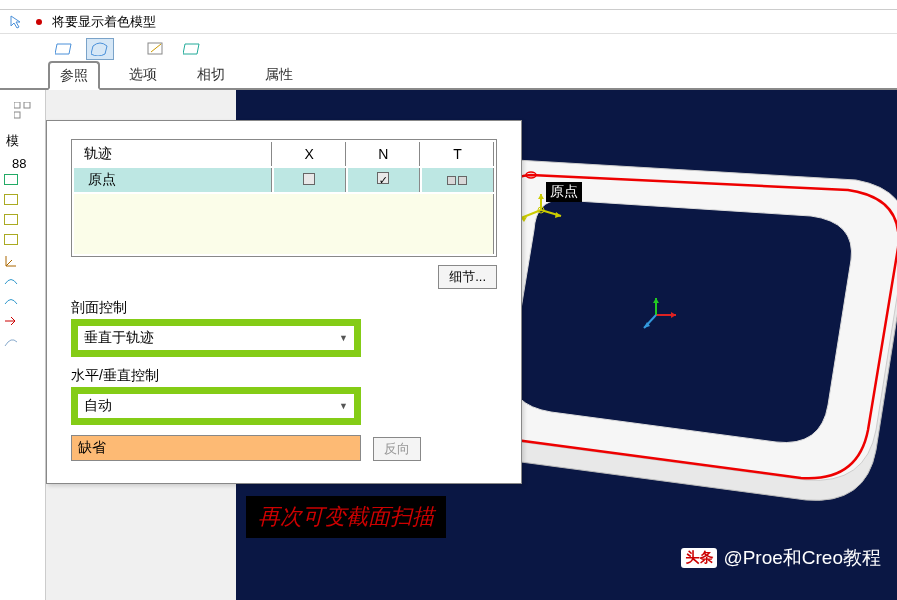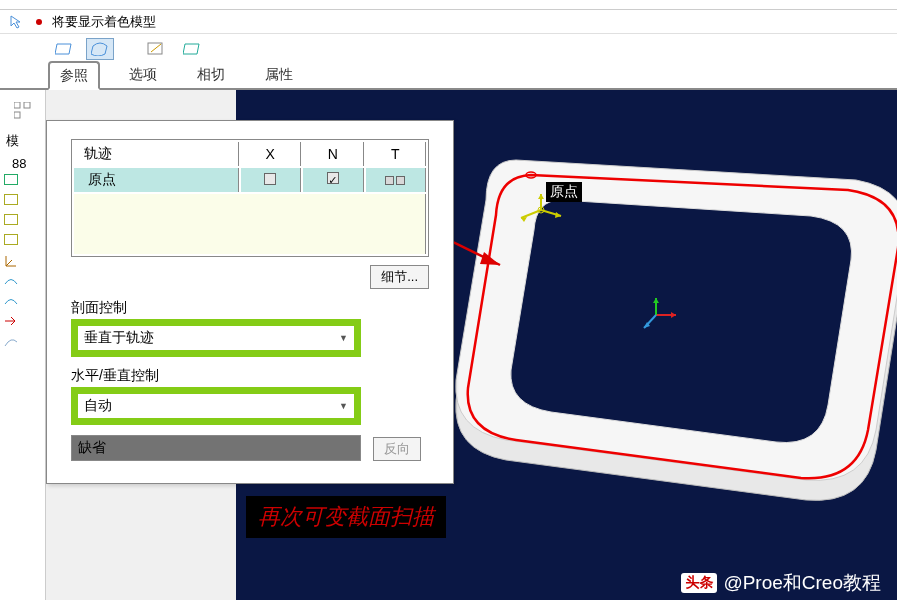--- a/index.html
+++ b/index.html
@@ -21,49 +21,49 @@
 .tab { padding: 4px 10px 3px; font-size: 14px; color: #333; cursor: pointer; border: 1px solid transparent; }
 .tab.active { background: #fff; border: 2px solid #8a8a8a; border-bottom: 2px solid #fff; margin-bottom: -2px; border-radius: 4px 4px 0 0; }
 
 .main-row { display: flex; height: 510px; }
 .left-strip { width: 46px; background: #fff; border-right: 1px solid #ccc; position: relative; }
 .left-strip .lbl { position: absolute; top: 42px; left: 6px; font-size: 13px; }
 .left-strip .num { position: absolute; top: 66px; left: 12px; font-size: 13px; color: #000; }
 .left-strip .icon-stack { position: absolute; top: 64px; left: 4px; display: flex; flex-direction: column; gap: 6px; }
 .mini-ico { width: 16px; height: 14px; }
 
-.panel { width: 408px; background: #fff; border: 1px solid #888; position: absolute; left: 46px; top: 120px; z-index: 10; padding: 18px 24px 22px; box-shadow: 2px 2px 4px rgba(0,0,0,0.15); }
+.panel { width: 476px; background: #fff; border: 1px solid #888; position: absolute; left: 46px; top: 120px; z-index: 10; padding: 18px 24px 22px; box-shadow: 2px 2px 4px rgba(0,0,0,0.15); }
 
 .traj-table { border: 1px solid #888; width: 100%; }
 .traj-table th { font-weight: normal; font-size: 14px; text-align: center; padding: 3px 4px; border-right: 1px solid #888; background: #fff; }
 .traj-table th.l { text-align: left; padding-left: 10px; }
 .traj-table td { padding: 3px 6px; font-size: 14px; border-right: 1px solid #888; text-align: center; }
 .traj-table tr.sel-row td { background: #bde7e3; }
 .chk { width: 12px; height: 12px; border: 1px solid #666; display: inline-block; background: #e8e8e8; }
 .chk.on::after { content: "✓"; font-size: 11px; position: relative; top: -2px; }
 .tiny-sq { width: 9px; height: 9px; border: 1px solid #666; display: inline-block; background: #d8d8d8; margin: 0 1px; }
 .table-body-pad { height: 60px; background: #fbfde9; }
 
 .detail-row { display: flex; justify-content: flex-end; margin: 8px 0 10px; }
 .btn { font-size: 13px; padding: 2px 10px; border: 1px solid #888; background: #f4f4f4; cursor: pointer; }
 .btn.dis { color: #999; }
 
 .field-label { font-size: 14px; margin-bottom: 2px; display: block; }
 .select-box { width: 290px; border: 7px solid #84cc16; padding: 3px 6px; font-size: 14px; display: flex; justify-content: space-between; align-items: center; margin-bottom: 10px; background: #fff; }
 .select-box .arrow { font-size: 9px; color: #555; }
 .inline-row { display: flex; gap: 12px; align-items: flex-end; }
-.text-input { width: 290px; border: 1px solid #888; padding: 3px 6px; font-size: 14px; background: #737373; }
+.text-input { width: 290px; border: 1px solid #888; padding: 3px 6px; font-size: 14px; background: #fdba74; }
 
 .viewport { flex: 1; background: #0a1744; position: relative; margin-left: 190px; overflow: hidden; }
 
 .vp-label { position: absolute; top: 92px; left: 310px; background: #000; color: #fff; font-size: 14px; padding: 1px 4px; z-index: 5; }
 .csys-small { position: absolute; top: 100px; left: 280px; z-index: 4; }
 
 .overlay-text { position: absolute; bottom: 62px; left: 10px; background: #000; color: #c00; font-size: 22px; font-style: italic; font-weight: normal; padding: 6px 12px; font-family: "KaiTi", serif; }
-.watermark { position: absolute; bottom: 4px; right: 16px; color: #fff; font-size: 19px; display: flex; align-items: center; gap: 6px; }
+.watermark { position: absolute; bottom: 29px; right: 16px; color: #fff; font-size: 19px; display: flex; align-items: center; gap: 6px; }
 .wm-badge { background: #fff; color: #c00; border-radius: 3px; padding: 1px 4px; font-size: 14px; font-weight: bold; }
 
 .arrow-svg { position: absolute; top: 55px; left: 30px; z-index: 6; pointer-events: none; }
 
 .model-svg { position: absolute; top: 10px; left: 180px; }
 .origin-csys { position: absolute; top: 200px; left: 400px; z-index: 4; }
 
 .outline-ico { width:14px; height:11px; border:1px solid #2a6; }
 .outline-ico.y { border-color:#aa2; }
 </style>

